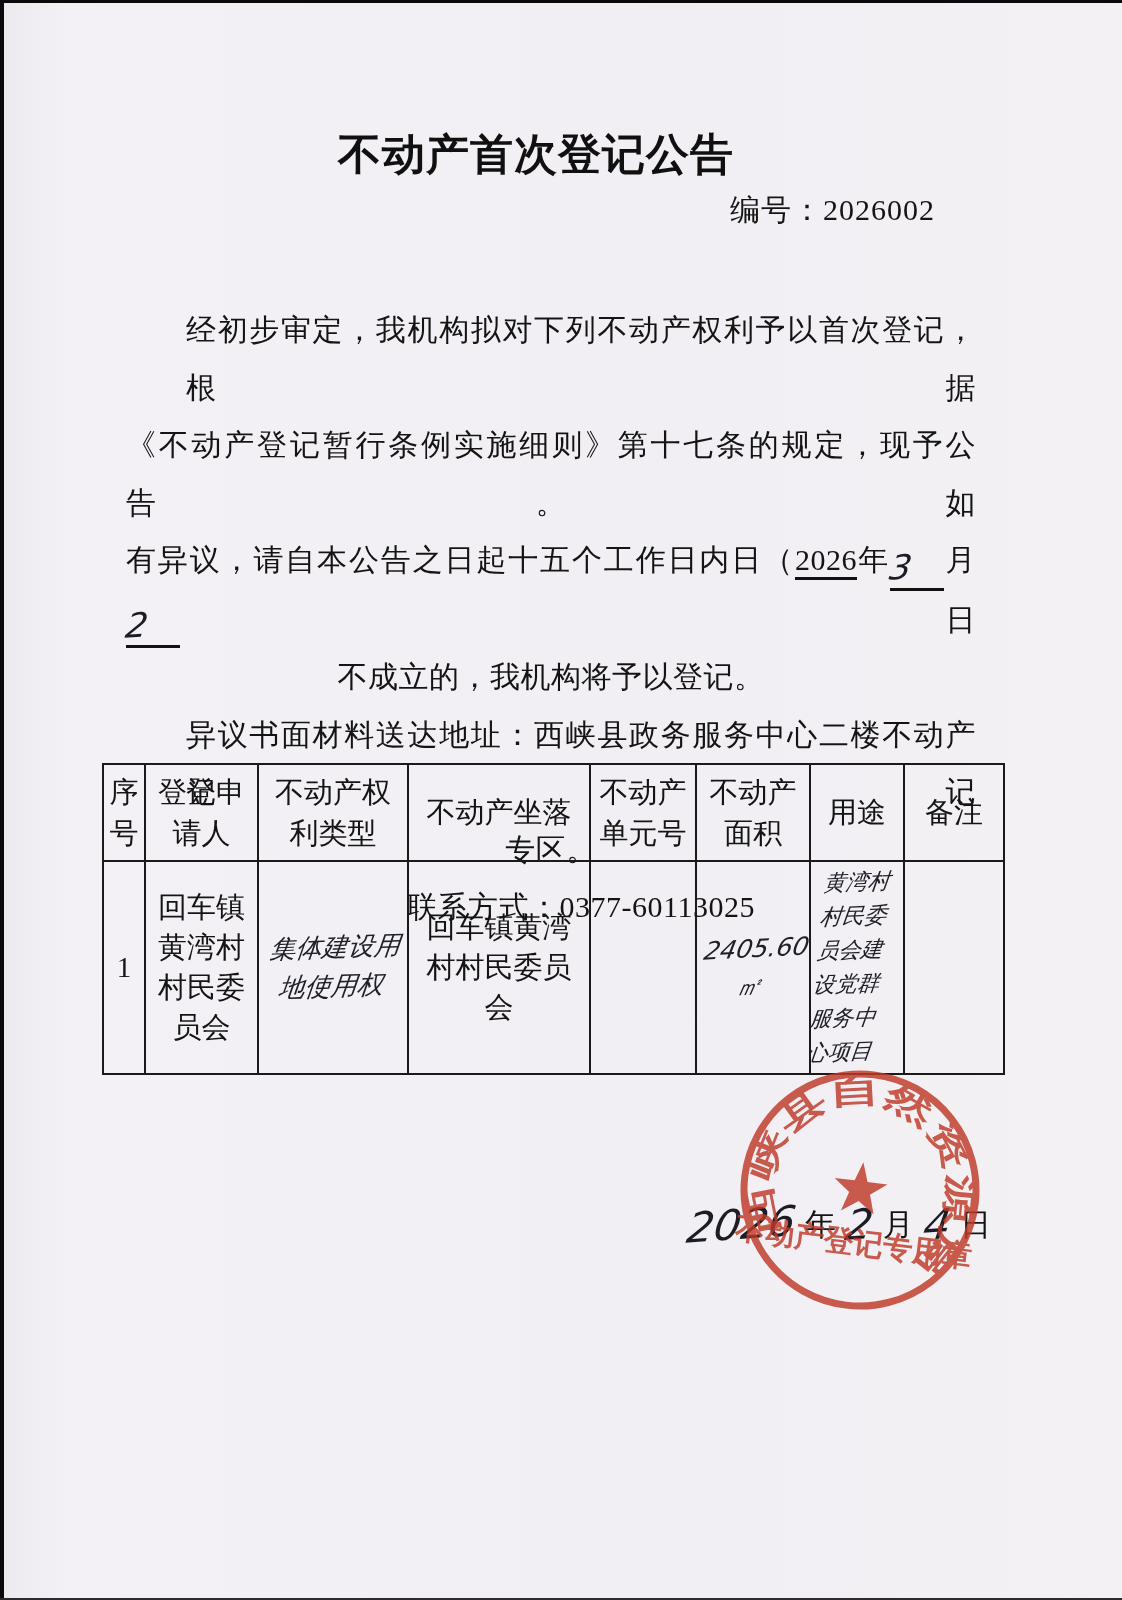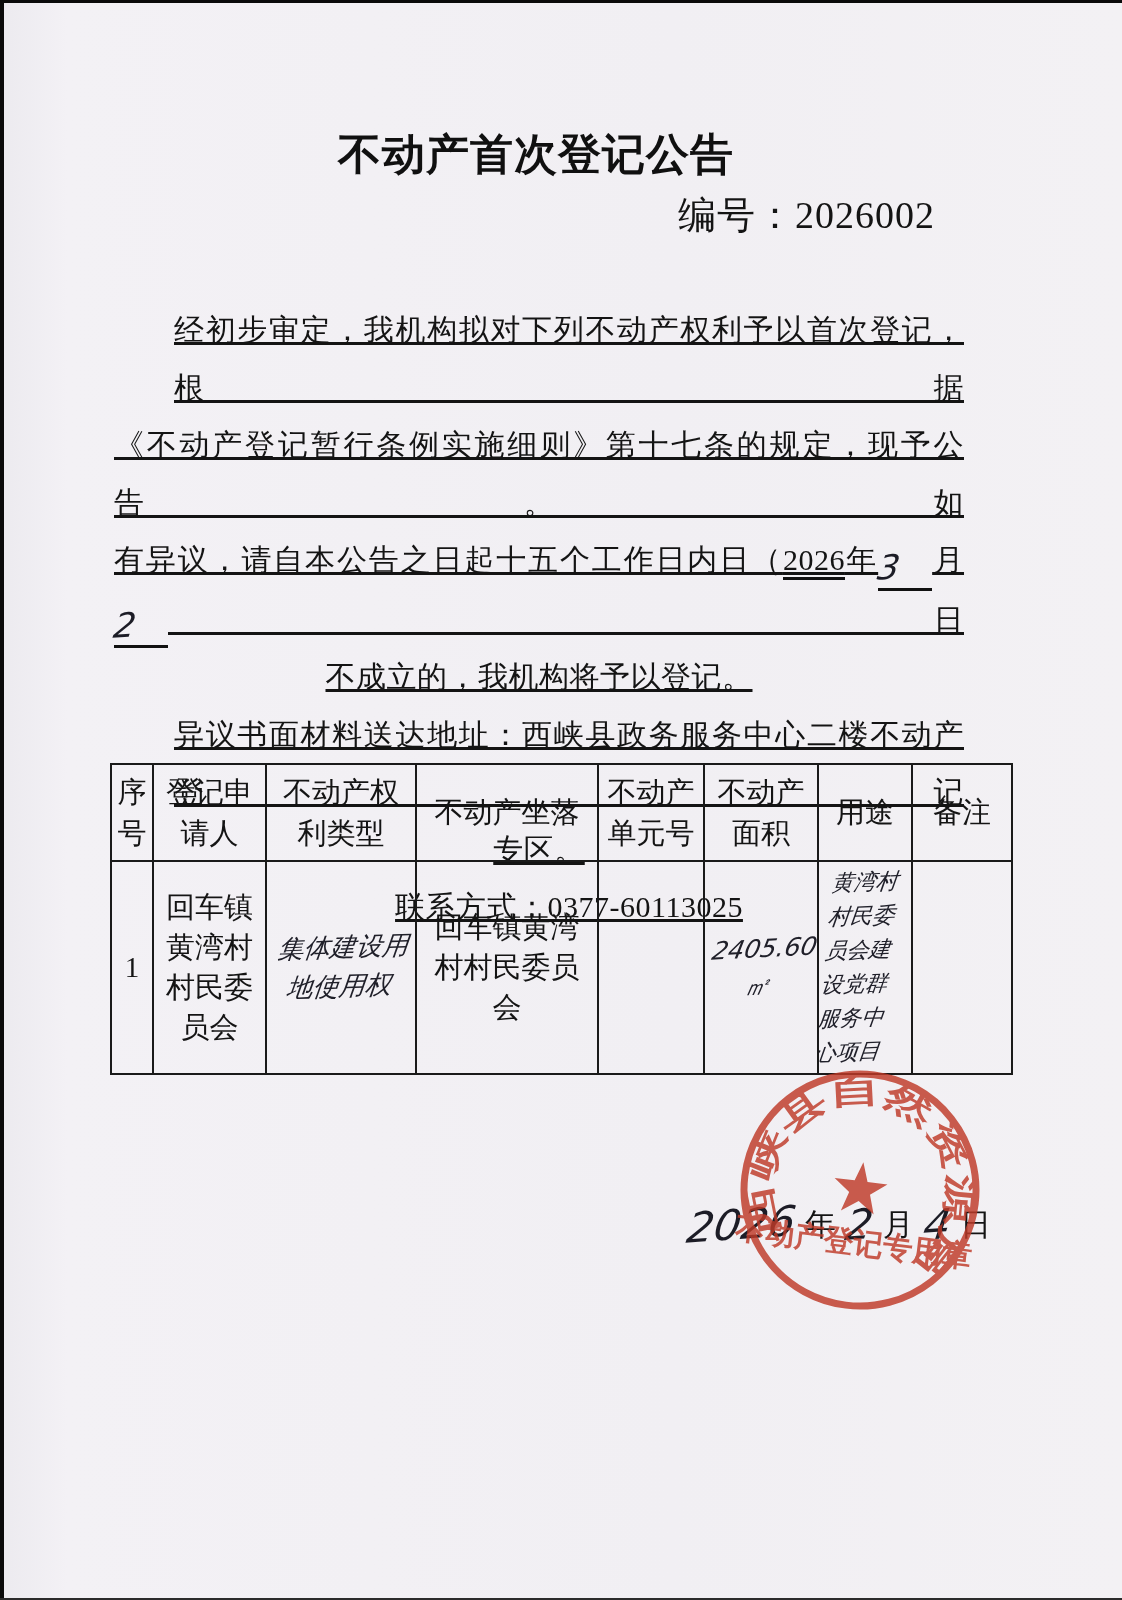--- a/index.html
+++ b/index.html
@@ -20,44 +20,44 @@
   .title {
     position:absolute; top:126px; left:111px; width:850px;
     text-align:center;
     font-family:"Liberation Sans", sans-serif;
     font-weight:bold; font-size:43px; letter-spacing:1px;
     color:#101010;
   }
   .doc-num {
     position:absolute; top:190px; left:111px; width:850px;
     text-align:right; padding-right:26px;
-    font-size:38px; letter-spacing:1px;
+    font-size:30px; letter-spacing:1px;
   }
 
-  .body-text { position:absolute; top:301px; left:114px; width:850px; font-size:30px;text-decoration:underline; }
+  .body-text { position:absolute; top:301px; left:126px; width:850px; font-size:30px; }
   .bline { min-height:57.5px; line-height:57.5px; letter-spacing:0.5px;text-align:center; }
   .just  { text-align:justify; text-align-last:justify; text-justify:inter-character; }
   .ind   { padding-left:60px; }
 
   .ul-year { border-bottom:3px solid #111; padding-bottom:1px; }
   .blank {
     display:inline-block; min-width:54px; text-align:center;
     border-bottom:3px solid #111; line-height:1.15; vertical-align:bottom;
   }
   .hw {
     display:inline-block;
     font-family:"DejaVu Sans", sans-serif;
     font-style:italic;
     transform:skewX(-12deg) rotate(-4deg);
     color:#1c1c26;
   }
   .hw-digit { font-size:34px; }
 
   table.reg {
-    position:absolute; top:763px; left:110px;
+    position:absolute; top:763px; left:102px;
     width:901px; border-collapse:collapse; table-layout:fixed;
     font-size:29px;
     border-radius:14px;
   }
   table.reg td {
     border:2.5px solid #1a1a1a;
     text-align:center; vertical-align:middle;
     padding:3px 4px;
     line-height:1.38;
     word-break:break-all;

